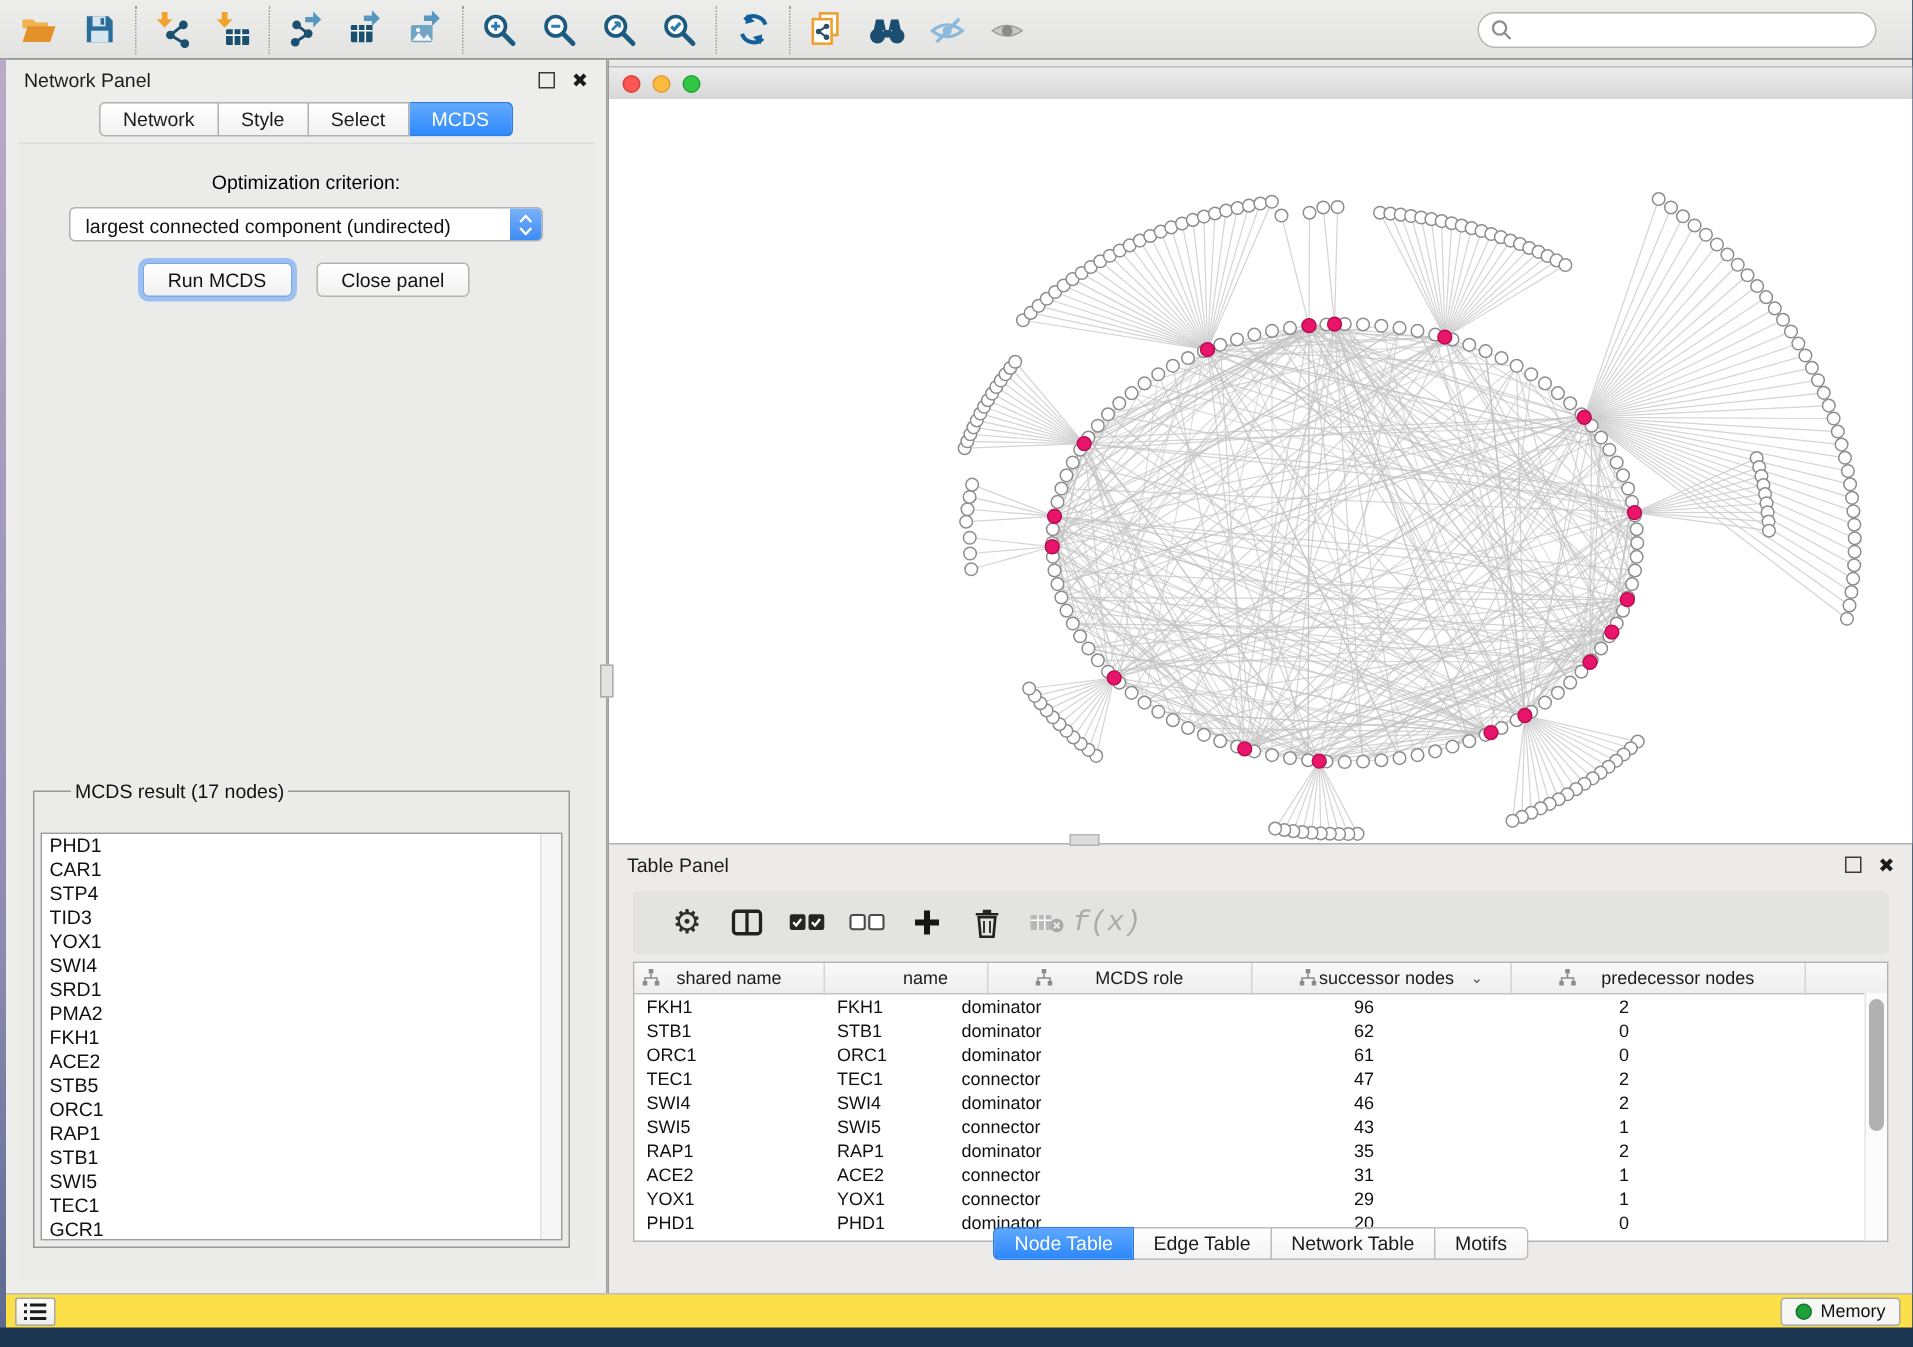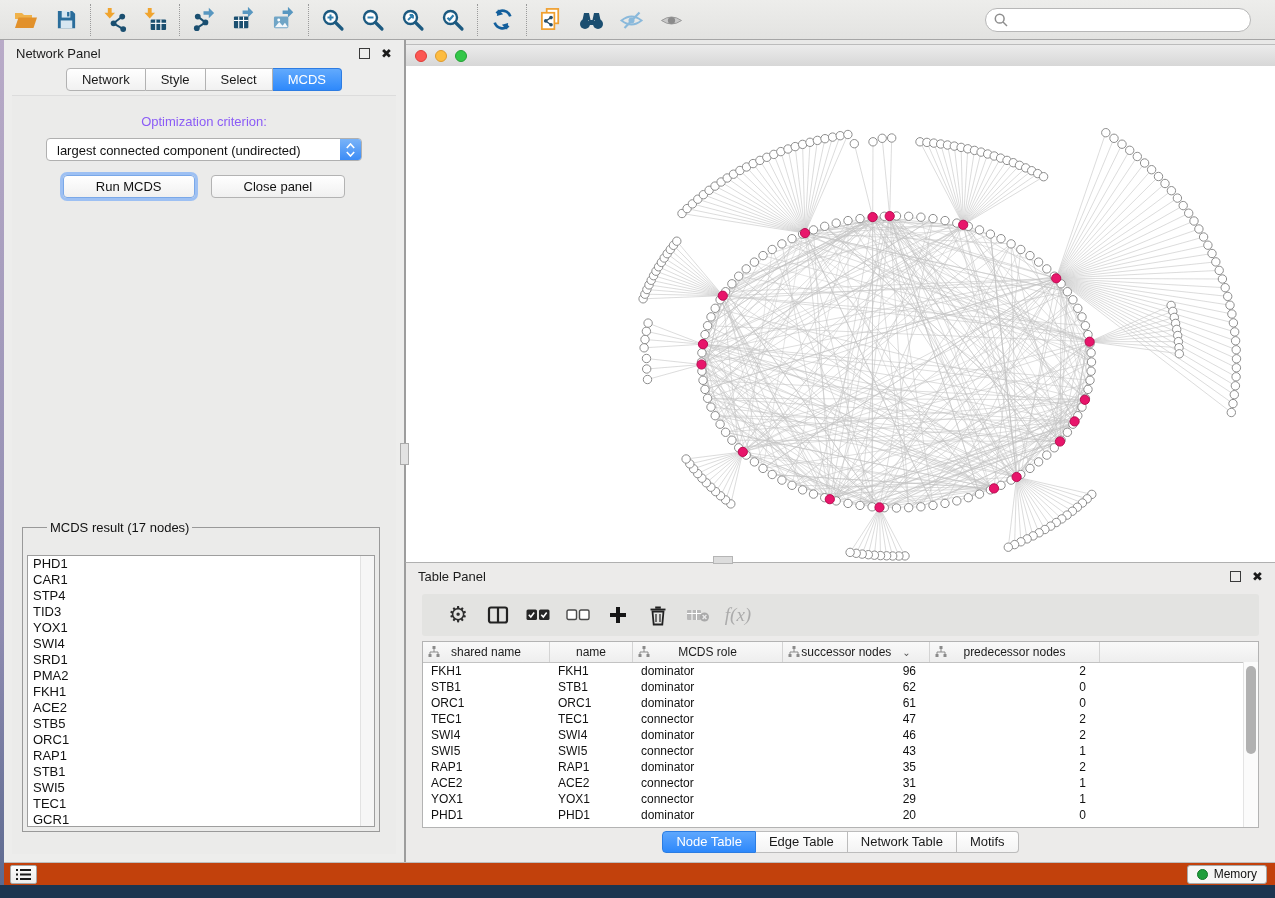--- a/index.html
+++ b/index.html
@@ -31,28 +31,28 @@
   .float-box{width:9px;height:9px;border:1.6px solid #3a3a3a;display:inline-block;}
   .close-x{font-size:13px;font-weight:bold;color:#1a1a1a;line-height:1;}
   .cp-tabs{display:flex;justify-content:center;margin-top:2px;}
   .cp-tab{height:21px;line-height:21px;padding:0 15px;font-size:13px;color:#1a1a1a;
     background:linear-gradient(#ffffff,#f1f1f1);border:1px solid #b2b2b2;border-left:none;}
   .cp-tab:first-child{border-left:1px solid #b2b2b2;border-radius:4px 0 0 4px;}
   .cp-tab:last-child{border-radius:0 4px 4px 0;}
   .cp-tab.selected{background:linear-gradient(#62aafd,#2e89fb);color:#fff;border-color:#2d7ce2;}
   .cp-inner{position:absolute;left:8px;right:8px;top:55px;bottom:8px;background:#ebebea;
     border-top:1px solid #dcdcdc;}
-  .opt-label{text-align:center;margin-top:18px;font-size:13px;color:#8b5cf6;}
+  .opt-label{text-align:center;margin-top:18px;font-size:13px;color:#000000;}
   .mac-select{position:relative;width:316px;height:23px;margin:9px auto 0 auto;background:#fff;
     border:1px solid #b0b0b0;border-radius:4px;font-size:13px;line-height:23px;padding-left:10px;box-sizing:border-box;color:#111;}
   .mac-select .stepper{position:absolute;right:0;top:0;width:21px;height:21px;margin:0;
     background:linear-gradient(#79b3f8,#3c8cf6);border-radius:0 3px 3px 0;display:flex;flex-direction:column;
     align-items:center;justify-content:center;gap:2px;}
   .btn-row{display:flex;justify-content:center;gap:16px;margin-top:14px;}
-  .mac-btn{height:23px;padding:0 32px;font-size:13px;color:#111;background:linear-gradient(#ffffff,#f0f0f0);
+  .mac-btn{height:23px;padding:0 16px;font-size:13px;color:#111;background:linear-gradient(#ffffff,#f0f0f0);
     border:1px solid #b3b3b3;border-radius:4px;}
   .mac-btn.focused{box-shadow:0 0 0 3px rgba(92,156,250,.55);border-color:#7aa8e8;}
   .result-fieldset{position:absolute;left:10px;right:16px;top:424px;bottom:22px;
     border:1px solid #999;margin:0;padding:2px 4px 4px 4px;}
   .result-fieldset legend{font-size:13px;color:#111;padding:0 3px;margin-left:20px;}
   .result-list{position:absolute;left:4px;right:4px;top:20px;bottom:4px;background:#fff;
     border:1px solid #9e9e9e;overflow:hidden;}
   .result-item{font-size:13px;line-height:16px;padding-left:5px;color:#111;}
   .result-scrolltrack{position:absolute;right:0;top:0;bottom:0;width:13px;background:#f6f6f6;border-left:1px solid #e2e2e2;}
   
@@ -73,42 +73,42 @@
     border:1px solid #ababab;box-sizing:border-box;z-index:5;}
   .hsplit-handle{position:absolute;left:713px;top:556px;width:20px;height:8px;background:#dcdcdc;
     border:1px solid #b5b5b5;box-sizing:border-box;z-index:5;}
   
   .table-panel{position:absolute;left:405px;top:562px;right:0;bottom:36px;background:#ecebea;
     border-left:1px solid #9d9d9d;border-top:1px solid #b0b0b0;box-sizing:border-box;}
   .tp-toolbar{margin:5px 16px 0 16px;height:42px;background:#e3e3e1;border-radius:3px;
     display:flex;align-items:center;padding-left:16px;gap:0;}
   .tp-btn{width:40px;height:36px;border:none;background:transparent;display:flex;align-items:center;justify-content:center;padding:0;}
   .gear-glyph{font-size:22px;color:#2d2d2d;line-height:1;}
-  .fx-text{font-family:Liberation Serif, serif;font-style:italic;font-size:19px;color:#ababab;}
+  .fx-text{font-family:Liberation Mono, monospace;font-style:italic;font-size:19px;color:#ababab;}
   .tablewrap{position:absolute;left:16px;right:16px;top:78px;bottom:34px;background:#fff;
     border:1px solid #b3b3b3;box-sizing:border-box;overflow:hidden;}
-  .thead{display:flex;height:20px;border-bottom:1px solid #c3c3c3;background:linear-gradient(#f9f9f9,#eeeeee);}
+  .thead{display:flex;height:20px;border-bottom:1px solid #c3c3c3;background:linear-gradient(#f9f9f9,#eeeeee);gap:26px;}
   .th{position:relative;display:flex;align-items:center;justify-content:center;font-size:12px;color:#1c1c1c;
     border-right:1px solid #d4d4d4;box-sizing:border-box;gap:5px;}
   .th .tree-ic{position:absolute;left:5px;top:4px;}
   .sort-caret{font-size:10px;color:#555;margin-left:6px;}
   .tr{display:flex;height:16px;align-items:center;}
   .td{font-size:12px;color:#111;box-sizing:border-box;overflow:hidden;white-space:nowrap;}
   .td.left{padding-left:8px;text-align:left;}
   .td.right{padding-right:14px;text-align:right;}
   .vscroll{position:absolute;right:0;top:20px;bottom:0;width:14px;background:#fbfbfb;border-left:1px solid #e4e4e4;}
   .vscroll .thumb{position:absolute;left:2px;right:2px;top:4px;height:88px;background:#b1b1b1;border-radius:6px;}
-  .bottom-tabs{position:absolute;left:0;right:0;bottom:9px;display:flex;justify-content:center;}
+  .bottom-tabs{position:absolute;left:0;right:0;bottom:22px;display:flex;justify-content:center;}
   .bt-tab{height:20px;line-height:20px;padding:0 13px;font-size:13px;color:#1a1a1a;
     background:linear-gradient(#ffffff,#f3f3f3);border:1px solid #bcbcbc;border-left:none;}
   .bt-tab:first-child{border-left:1px solid #bcbcbc;border-radius:4px 0 0 4px;}
   .bt-tab:last-child{border-radius:0 4px 4px 0;}
   .bt-tab.selected{background:linear-gradient(#5ea7fd,#2d88fb);color:#fff;border-color:#2c7de2;}
   
-  .status-bar{position:absolute;left:4px;right:0;bottom:13px;height:23px;background:#c2410c;
+  .status-bar{position:absolute;left:4px;right:0;bottom:13px;height:23px;background:#fde047;
     border-top:1px solid #bdbdbd;display:flex;align-items:center;justify-content:space-between;box-sizing:border-box;}
   .list-btn{margin-left:6px;width:27px;height:19px;background:linear-gradient(#fdfdfd,#ededed);
     border:1px solid #a8a8a8;border-radius:2px;display:flex;align-items:center;justify-content:center;padding:0;}
   .memory-btn{margin-right:8px;height:19px;background:#f6f6f5;border:1px solid #a8a8a8;border-radius:3px;
     display:flex;align-items:center;gap:6px;padding:0 9px;font-size:12px;color:#111;}
   .memory-dot{width:11px;height:11px;border-radius:50%;background:#1f9e3c;border:1px solid #14762a;box-sizing:border-box;}
 </style>
 </head>
 <body>
 

